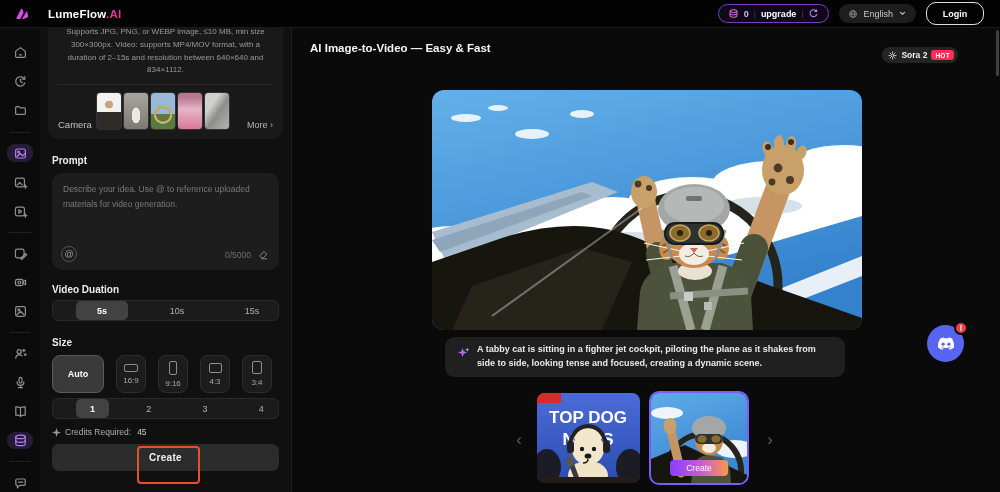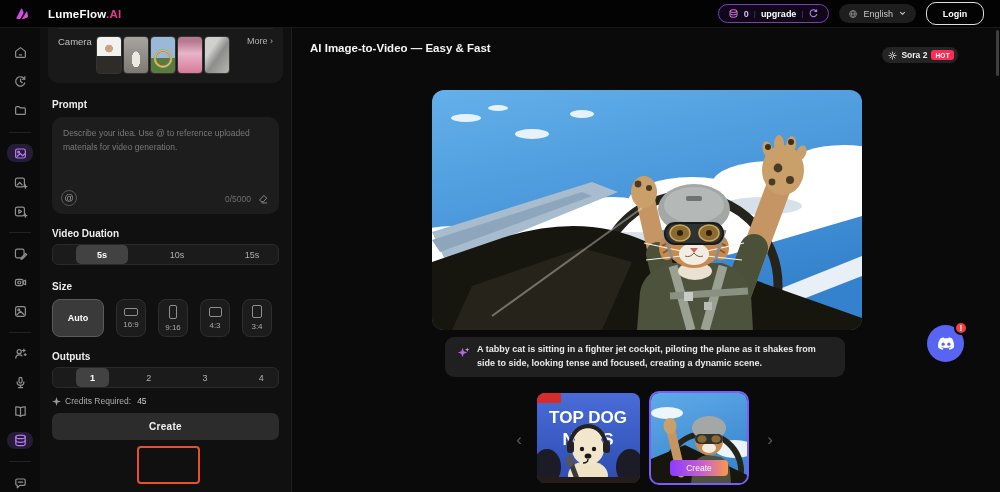--- a/index.html
+++ b/index.html
@@ -35,21 +35,21 @@
   .rail-icon.active svg { stroke:#b879f2; }
   .rail-sep { width:22px; height:1px; background:#222; margin:1px 0; }
 
   
   .panel { position:absolute; left:40px; top:28px; bottom:0; width:251px; background:#101010; overflow:hidden; }
   .panel-divider { position:absolute; left:291px; top:28px; bottom:0; width:1px; background:#1f1f1f; z-index:5; }
   .upload-card { margin:0 8px; background:#191919; border-radius:0 0 10px 10px; overflow:hidden; }
   .upload-info { margin-top:-7px; padding:5px 14px 7px; font-size:8px; line-height:1.6;
                  color:#9a9a9a; text-align:center; }
   .card-sep { height:1px; background:#272727; margin:0 10px; }
-  .camera-row { display:flex; align-items:flex-start; gap:1px; padding:7px 10px 9px; }
+  .camera-row { display:flex; align-items:flex-end; gap:1px; padding:7px 10px 9px; }
   .camera-label { font-size:9.5px; color:#c0c0c0; margin-right:3px; }
   .cam-thumb { width:26px; height:38px; border-radius:4px; border:1px solid #333; }
   .cam1 { background: radial-gradient(circle at 50% 32%, #caa37e 14%, transparent 15%),
           linear-gradient(180deg,#f2f2f0 52%, #2e2c28 53%); }
   .cam2 { background: radial-gradient(ellipse 7px 13px at 50% 62%, #ece9e4 60%, transparent 61%),
           linear-gradient(180deg,#a8a49e,#7d7a74); }
   .cam3 { background: radial-gradient(circle 12px at 50% 60%, transparent 54%, #e06a6a 58%, #e8c35a 66%, #7ac06a 74%, transparent 80%),
           linear-gradient(180deg,#9ab8d8 58%,#5a7a3e 59%); }
   .cam4 { background: linear-gradient(180deg,#b87890 12%,#e8b4c8 45%,#d87a9a); }
   .cam5 { background: linear-gradient(125deg,#d0d0ce 30%,#8d8d8b 55%,#b5b5b1); }
@@ -273,20 +273,23 @@
     <div class="rail-icon">
         <svg width="15" height="15" viewBox="0 0 16 16">
           <path d="M3 4.6 Q3 3.2 4.4 3.2 H11.6 Q13 3.2 13 4.6 V8.6 Q13 10 11.6 10 H7.2 L4.6 12.6 V10 Q3 10 3 8.6 Z"></path>
           <path d="M5.6 6.6 H10.4"></path>
         </svg>
       </div>
   </div>
 
   <div class="panel">
     <div class="upload-card">
+      <div class="upload-info">
+        <span>Supports JPG, PNG, or WEBP image, ≤10 MB, min size 300×300px.</span> <span>Video: supports MP4/MOV format, with a duration of 2–15s and resolution between 640×640 and 834×1112.</span>
+      </div>
       <div class="card-sep"></div>
       <div class="camera-row">
         <span class="camera-label">Camera</span>
         <div class="cam-thumb cam1"></div>
         <div class="cam-thumb cam2"></div>
         <div class="cam-thumb cam3"></div>
         <div class="cam-thumb cam4"></div>
         <div class="cam-thumb cam5"></div>
         <span class="more-link">More ›</span>
       </div>
@@ -328,21 +331,20 @@
       <div class="size-btn">
         <div class="ratio-shape r43"></div>
         <span class="ratio-label">4:3</span>
       </div>
       <div class="size-btn">
         <div class="ratio-shape r34"></div>
         <span class="ratio-label">3:4</span>
       </div>
     </div>
 
-    <div class="section-label" style="margin-top:14px;">Outputs</div>
     <div class="segmented">
       <div class="segment selected">1</div>
       <div class="segment">2</div>
       <div class="segment">3</div>
       <div class="segment">4</div>
     </div>
 
     <div class="credits-row">
       <svg width="9" height="9" viewBox="0 0 10 10">
         <path d="M5 0 L6.2 3.8 L10 5 L6.2 6.2 L5 10 L3.8 6.2 L0 5 L3.8 3.8 Z" fill="#9a9a9a"></path>

